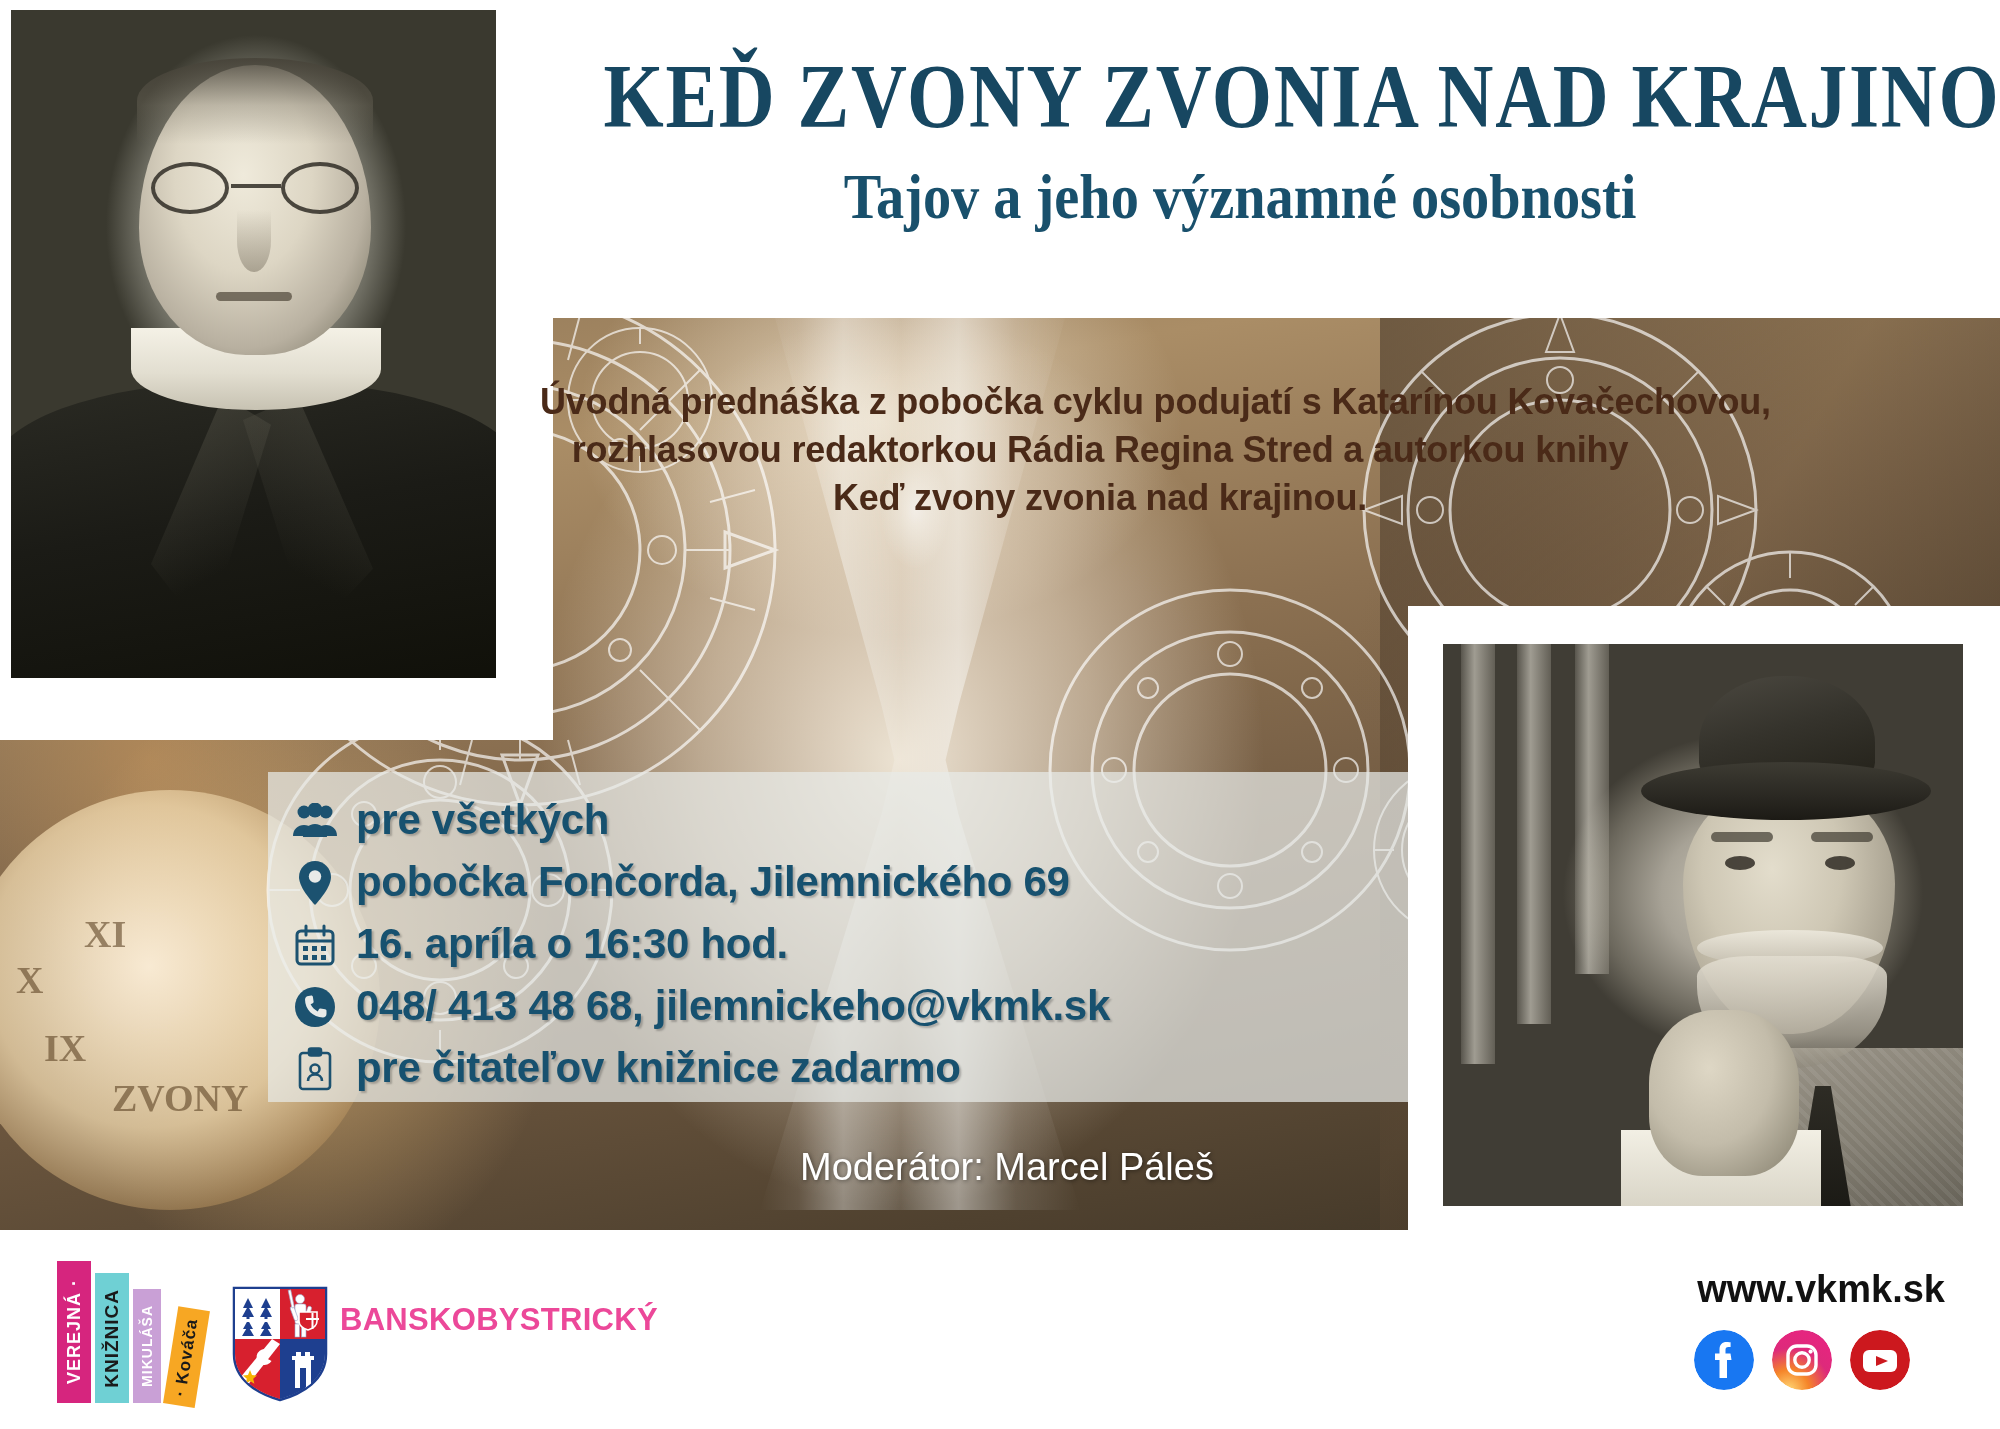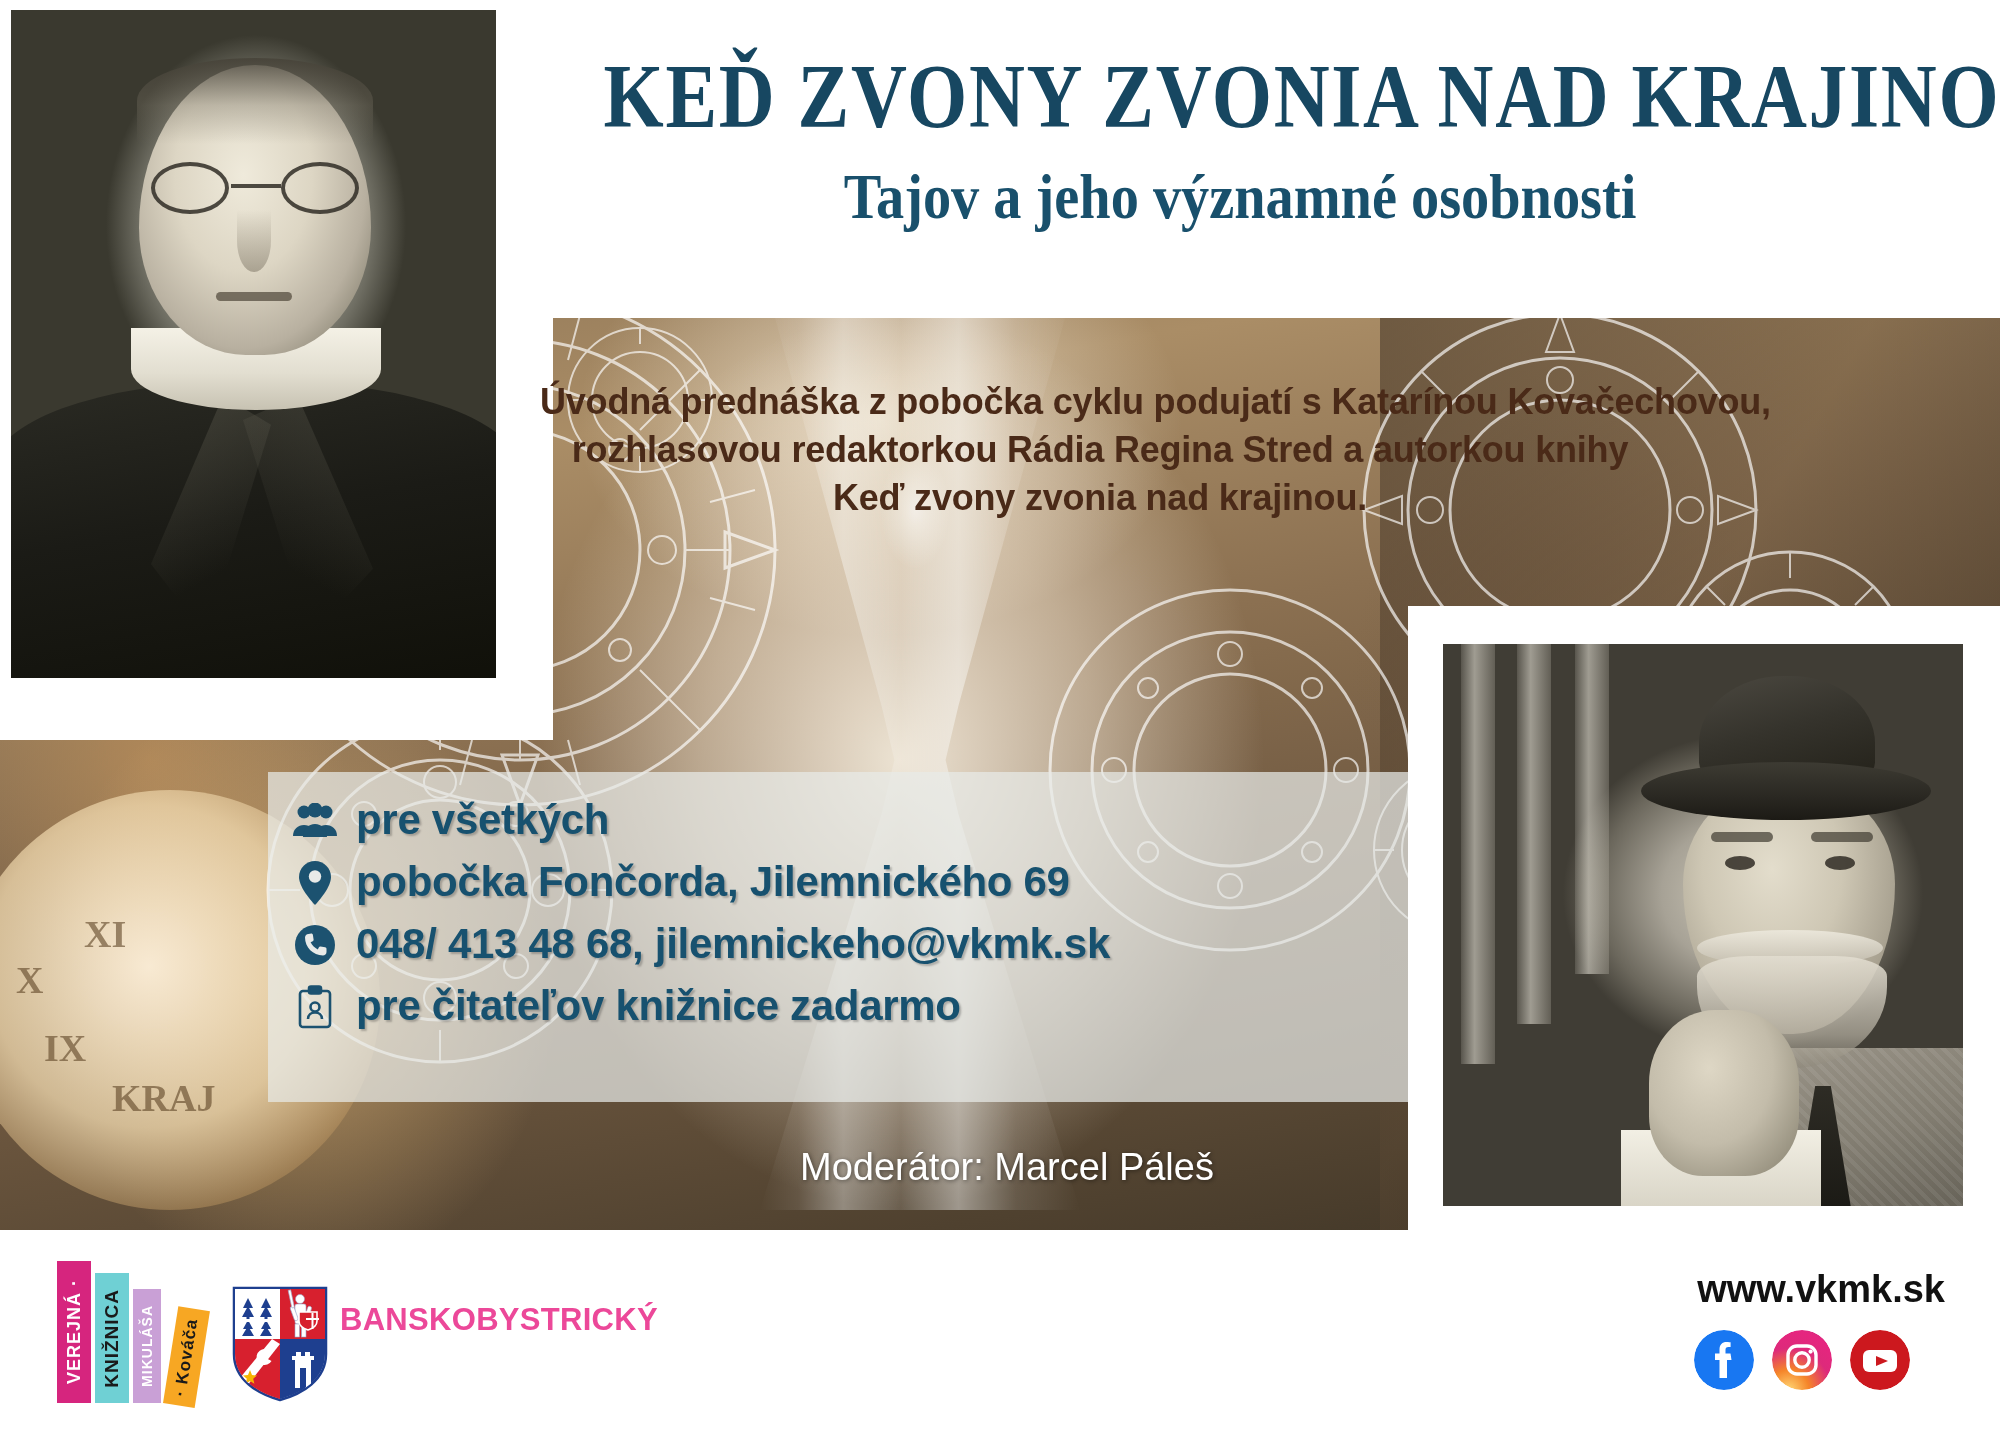--- a/index.html
+++ b/index.html
@@ -339,21 +339,21 @@
   }
   .social-icon{ width:60px; height:60px; border-radius:50%; display:block; }
 </style>
 </head>
 <body>
 
 <div id="bg-photo">
   <div id="clockface">
     <div class="numeral" style="left:56px; top:168px;">X</div>
     <div class="numeral" style="left:84px; top:236px;">IX</div>
-    <div class="numeral" style="left:152px; top:286px;">KRAJ</div>
+    <div class="numeral" style="left:152px; top:286px;">ZVONY</div>
     <div class="numeral" style="left:124px; top:122px;">XI</div>
   </div>
   <div id="hourglass"></div>
   <div id="hourglass-neck"></div>
   <div id="bg-right-dark"></div>
 </div>
 
 <svg id="mandala-overlay" viewBox="0 0 2000 980" preserveAspectRatio="none">
   <g fill="none" stroke="#ffffff" stroke-width="3" opacity="0.85">
 
@@ -543,20 +543,38 @@
   <div class="info-row">
     <span class="info-icon">
       <svg width="32" height="44" viewBox="0 0 32 44" fill="currentColor">
         <path d="M16 0C7.2 0 0 7.2 0 16c0 11.6 16 28 16 28s16-16.4 16-28C32 7.2 24.8 0 16 0z"></path>
         <circle cx="16" cy="15.5" r="6.2" fill="#e8eae8"></circle>
       </svg>
     </span>
     <span class="info-text">pobočka Fončorda, Jilemnického 69</span>
   </div>
 
+  <div class="info-row">
+    <span class="info-icon">
+      <svg width="40" height="42" viewBox="0 0 40 42" fill="none" stroke="currentColor" stroke-width="3">
+        <rect x="2" y="7" width="36" height="33" rx="4"></rect>
+        <path d="M2 17h36" stroke-width="3"></path>
+        <path d="M11 2v9M29 2v9" stroke-linecap="round"></path>
+        <g fill="currentColor" stroke="none">
+          <rect x="8" y="22" width="5" height="5"></rect>
+            <rect x="17" y="22" width="5" height="5"></rect>
+            <rect x="26" y="22" width="5" height="5"></rect>
+          <rect x="8" y="31" width="5" height="5"></rect>
+            <rect x="17" y="31" width="5" height="5"></rect>
+            <rect x="26" y="31" width="5" height="5"></rect>
+        </g>
+      </svg>
+    </span>
+    <span class="info-text">16. apríla o 16:30 hod.</span>
+  </div>
 
   <div class="info-row">
     <span class="info-icon">
       <svg width="40" height="40" viewBox="0 0 40 40" fill="currentColor">
         <circle cx="20" cy="20" r="20"></circle>
         <path d="M13.5 9c-2 0-3.5 1.6-3.5 3.6 0 9.8 8.1 17.9 17.9 17.9 2 0 3.6-1.6 3.6-3.6v-3.1c0-.8-.6-1.5-1.4-1.6l-4.6-.7c-.7-.1-1.4.2-1.7.9l-1 2.1c-3.1-1.6-5.6-4.1-7.2-7.2l2.1-1c.6-.3 1-1 .9-1.7l-.7-4.6c-.1-.8-.8-1.4-1.6-1.4z" fill="#e8eae8"></path>
       </svg>
     </span>
     <span class="info-text">048/ 413 48 68, jilemnickeho@vkmk.sk</span>
   </div>

